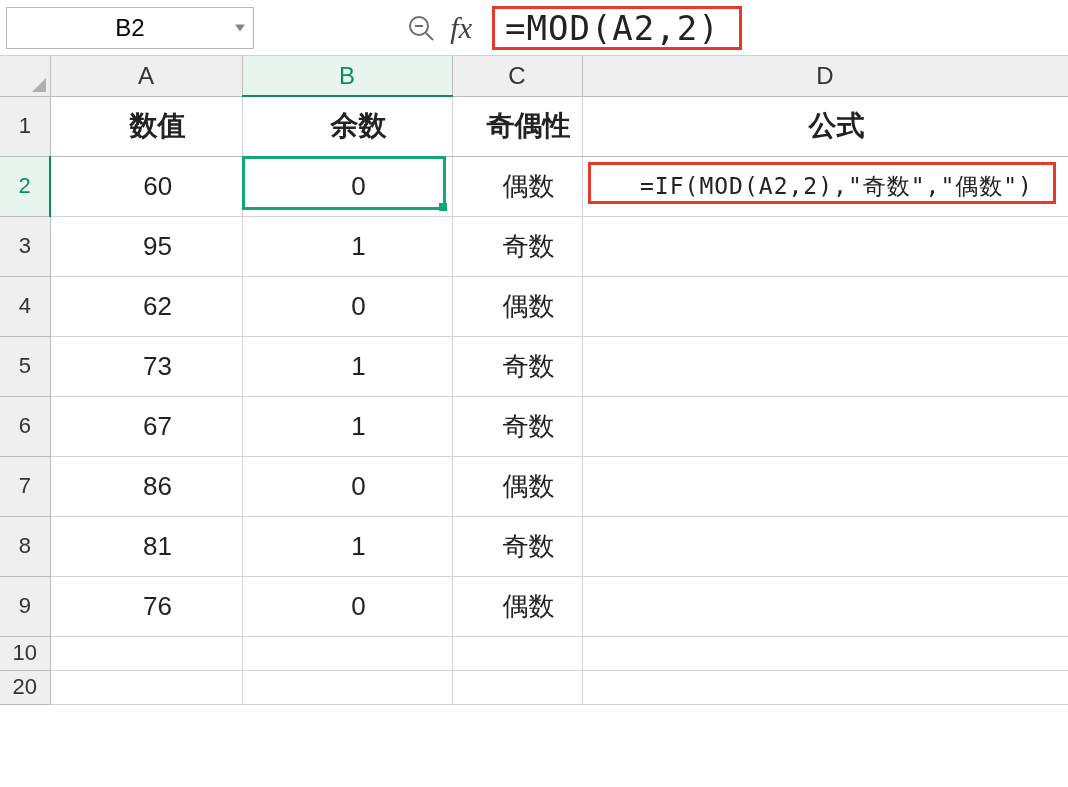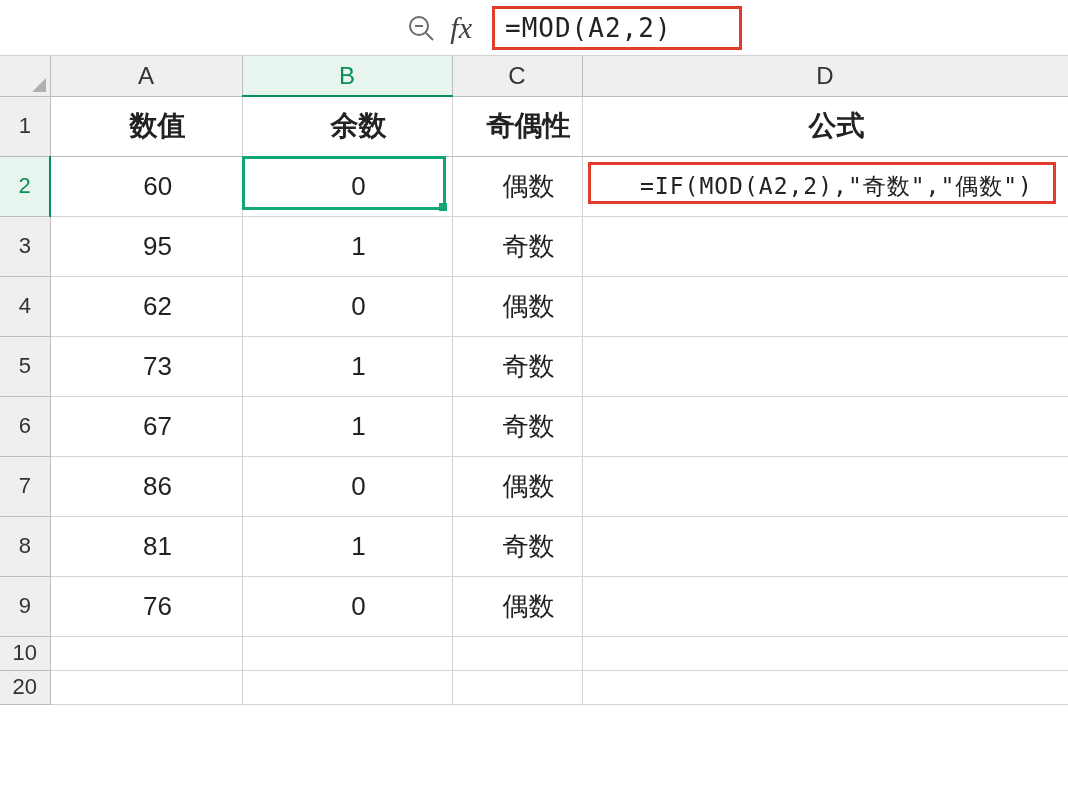--- a/index.html
+++ b/index.html
@@ -53,21 +53,21 @@
   }
   .zoom-icon svg, .fx-icon svg { display:block; }
   .fx-text { font-style: italic; font-family: "Times New Roman", serif; font-size: 30px; color:#404040; }
   .formula-display {
     min-width: 250px;
     height: 44px;
     border: 3px solid #e23b2e;
     display: flex;
     align-items: center;
     padding: 0 10px;
-    font-size: 26px;
+    font-size: 34px;
     font-family: "SimSun","NSimSun",monospace;
     color: #222;
     letter-spacing: 1px;
     margin-right: 320px;
   }
 
   
   .sheet {
     position: relative;
   }
@@ -162,20 +162,24 @@
     position:absolute;
     border:3px solid #e23b2e;
     pointer-events:none;
     z-index:4;
   }
 </style>
 </head>
 <body>
 
 <div class="formula-bar">
+  <div class="name-box">
+    <span>B2</span>
+    <span class="dd-icon"></span>
+  </div>
   <div class="fb-icons">
     <span class="zoom-icon">
       <svg width="30" height="30" viewBox="0 0 30 30">
         <circle cx="13" cy="13" r="9" fill="none" stroke="#6b6b6b" stroke-width="2"></circle>
         <line x1="9" y1="13" x2="17" y2="13" stroke="#6b6b6b" stroke-width="2"></line>
         <line x1="20" y1="20" x2="27" y2="27" stroke="#6b6b6b" stroke-width="2"></line>
       </svg>
     </span>
     <span class="fx-text">fx</span>
   </div>

